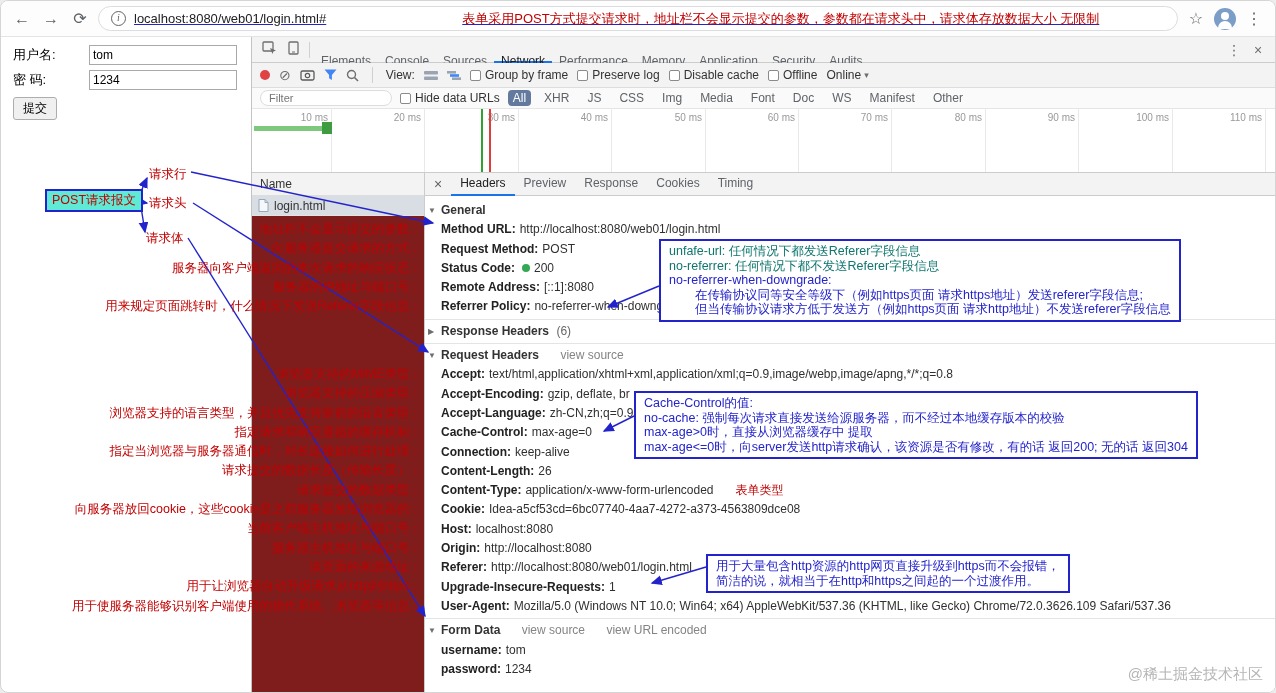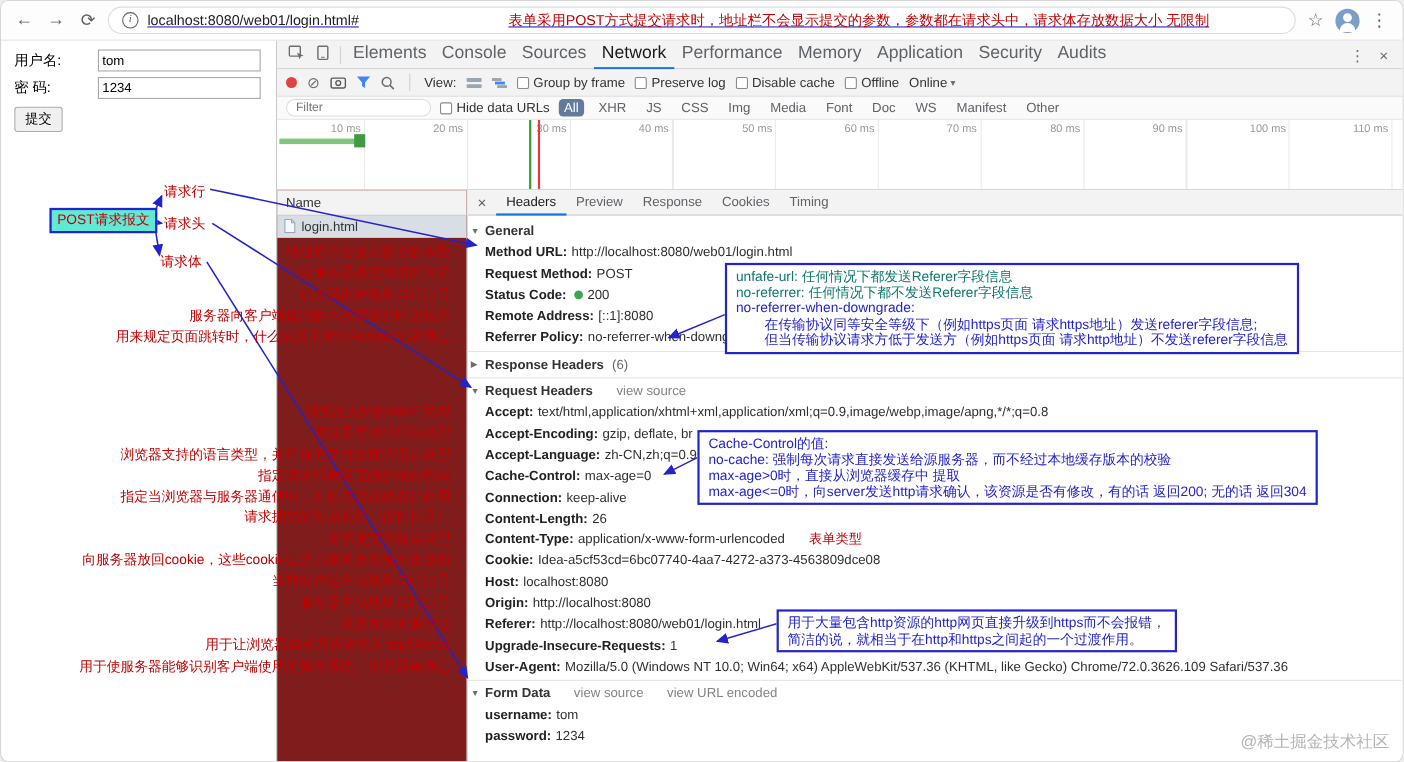--- a/index.html
+++ b/index.html
@@ -27,21 +27,21 @@
   .flabel { font-size:13px; color:#000; width:56px; flex:none; }
   .finput { width:148px; height:20px; border:1px solid #a9a9a9; font-size:12px; padding:0 3px; font-family:"Liberation Sans",sans-serif; }
   .fbtn { font-size:12px; padding:2px 9px; background:#f0f0f0; border:1px solid #adadad; border-radius:3px; margin-top:2px; cursor:pointer; }
 
   
   .devtools { position:absolute; left:250px; top:36px; right:0; bottom:0; background:#fff; border-left:1px solid #c3c3c3; z-index:2; }
   .dt-tabbar { position:absolute; top:0; left:0; right:0; height:26px; background:#f3f3f3; border-bottom:1px solid #ccc;
                display:flex; align-items:center; padding:0 5px; }
   .dt-icon { width:24px; text-align:center; color:#6e6e6e; cursor:pointer; font-size:14px; flex:none; }
   .dt-sep { width:1px; height:16px; background:#d0d0d0; margin:0 4px; flex:none; }
-  .dt-tab { font-size:16px; color:#5f6368; padding:0 7px; line-height:24px; height:26px; cursor:pointer; white-space:nowrap; }
+  .dt-tab { font-size:12px; color:#5f6368; padding:12px 7px; line-height:24px; height:26px; cursor:pointer; white-space:nowrap; }
   .dt-tab.sel { color:#1a1a1a; border-bottom:2px solid #1a73e8; }
   .flex-spacer { flex:1; }
 
   .dt-toolbar { position:absolute; top:26px; left:0; right:0; height:25px; background:#f3f3f3; border-bottom:1px solid #ddd;
                 display:flex; align-items:center; padding:0 8px; gap:9px; font-size:12px; color:#333; }
   .rec-dot { width:10px; height:10px; border-radius:50%; background:#e04343; cursor:pointer; flex:none; }
   .tool-ico { color:#6e6e6e; font-size:14px; cursor:pointer; line-height:1; flex:none; display:flex; align-items:center; }
   .cb { display:flex; align-items:center; gap:4px; cursor:pointer; white-space:nowrap; color:#333; }
   .cb .box { width:11px; height:11px; border:1px solid #8a8a8a; border-radius:2px; background:#fff; flex:none; }
   .online-dd { display:flex; align-items:center; gap:3px; cursor:pointer; white-space:nowrap; }
@@ -366,22 +366,22 @@
   </svg>
 
   <div class="ann post-box">POST请求报文</div>
   <div class="ann lab-line">请求行</div>
   <div class="ann lab-head">请求头</div>
   <div class="ann lab-body">请求体</div>
 
   <div class="ann note-col gen-notes">
     <div>地址栏不会显示提交的参数：</div>
     <div>向服务器提交请求的方式：</div>
+    <div>服务器向客户端返回的本次请求的响应状态：</div>
     <div>服务器的IP地址与端口号：</div>
-    <div>服务器向客户端返回的本次请求的响应状态：</div>
     <div>用来规定页面跳转时，什么情况下发送Referer字段信息：</div>
   </div>
 
   <div class="ann note-col hdr-notes">
     <div>浏览器支持的MIME类型：</div>
     <div>浏览器支持的压缩类型：</div>
     <div>浏览器支持的语言类型，并且优先支持靠前的语言类型：</div>
     <div>指定请求和响应遵循的缓存机制：</div>
     <div>指定当浏览器与服务器通信时，对长连接如何进行处理：</div>
     <div>请求提交的数据长度（传输长度）：</div>

